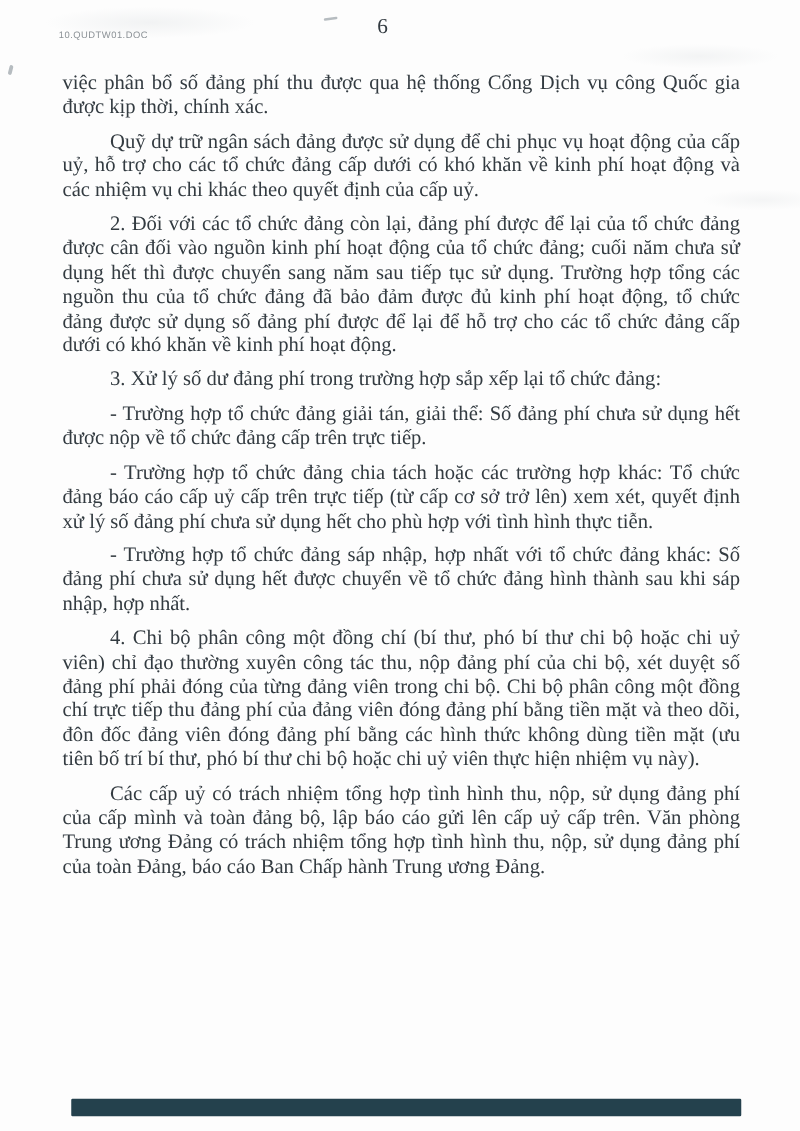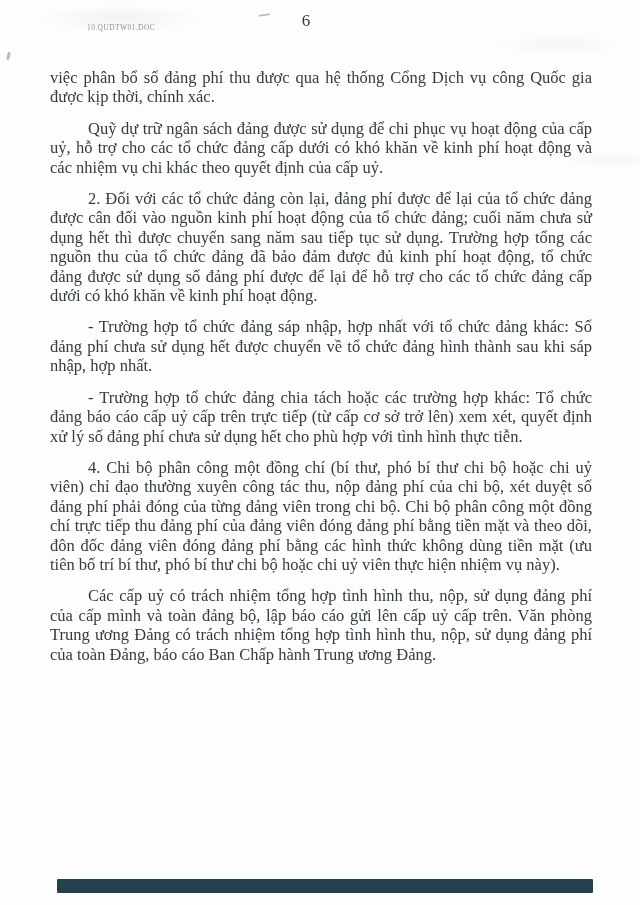--- a/index.html
+++ b/index.html
@@ -20,42 +20,42 @@
     position:relative;
     width:640px;height:905px;
     background:
       radial-gradient(ellipse 120px 18px at 120px 18px, rgba(188,195,199,.18), rgba(188,195,199,0) 70%),
       radial-gradient(ellipse 90px 14px at 560px 45px, rgba(188,195,199,.16), rgba(188,195,199,0) 70%),
       radial-gradient(ellipse 70px 12px at 610px 160px, rgba(188,195,199,.14), rgba(188,195,199,0) 70%),
       var(--background);
   }
   .doc-filename{
     position:absolute;left:47px;top:23px;
-    font-family:Liberation Serif, serif;
-    font-size:7.5px;letter-spacing:.4px;color:var(--muted);margin-left:40px;
+    font-family:Liberation Sans, sans-serif;
+    font-size:7.5px;letter-spacing:.4px;color:var(--muted);
   }
   .page-number{
     position:absolute;left:0;right:28px;top:11px;
     text-align:center;font-size:17px;color:var(--text);
   }
   .speck-corner{
     position:absolute;left:7px;top:52px;width:3px;height:8px;
     border-radius:2px;background:var(--speck);transform:rotate(14deg);
   }
   .speck-tilde{
     position:absolute;left:259px;top:14px;width:11px;height:2px;
     border-radius:1px;background:var(--speck);transform:rotate(-8deg);
   }
   .content{
     position:absolute;left:50px;top:56px;width:542px;
     font-size:16.5px;line-height:19.4px;
     text-align:justify;
     color:var(--text);
   }
-  .content p{margin:12px 0 8px 0;text-indent:38px;}
+  .content p{margin:0 0 8px 0;text-indent:38px;}
   .content p.no-indent{text-indent:0;}
   .content p.heading{font-weight:bold;margin-bottom:9px;}
   .scan-bar{
     position:absolute;left:57px;top:879px;width:536px;height:14px;
     background:var(--bar);border-radius:1px;
   }
 </style>
 </head>
 <body>
 
@@ -70,25 +70,27 @@
 
   <div class="content">
     <p class="no-indent">việc phân bổ số đảng phí thu được qua hệ thống Cổng Dịch vụ công Quốc gia được kịp thời, chính xác.</p>
 
 
 
     <p>Quỹ dự trữ ngân sách đảng được sử dụng để chi phục vụ hoạt động của cấp uỷ, hỗ trợ cho các tổ chức đảng cấp dưới có khó khăn về kinh phí hoạt động và các nhiệm vụ chi khác theo quyết định của cấp uỷ.</p>
 
     <p>2. Đối với các tổ chức đảng còn lại, đảng phí được để lại của tổ chức đảng được cân đối vào nguồn kinh phí hoạt động của tổ chức đảng; cuối năm chưa sử dụng hết thì được chuyển sang năm sau tiếp tục sử dụng. Trường hợp tổng các nguồn thu của tổ chức đảng đã bảo đảm được đủ kinh phí hoạt động, tổ chức đảng được sử dụng số đảng phí được để lại để hỗ trợ cho các tổ chức đảng cấp dưới có khó khăn về kinh phí hoạt động.</p>
 
+    <p>3. Xử lý số dư đảng phí trong trường hợp sắp xếp lại tổ chức đảng:</p>
 
+    <p>- Trường hợp tổ chức đảng giải tán, giải thể: Số đảng phí chưa sử dụng hết được nộp về tổ chức đảng cấp trên trực tiếp.</p>
+
+    <p>- Trường hợp tổ chức đảng chia tách hoặc các trường hợp khác: Tổ chức đảng báo cáo cấp uỷ cấp trên trực tiếp (từ cấp cơ sở trở lên) xem xét, quyết định xử lý số đảng phí chưa sử dụng hết cho phù hợp với tình hình thực tiễn.</p>
 
     <p>- Trường hợp tổ chức đảng sáp nhập, hợp nhất với tổ chức đảng khác: Số đảng phí chưa sử dụng hết được chuyển về tổ chức đảng hình thành sau khi sáp nhập, hợp nhất.</p>
-
-    <p>- Trường hợp tổ chức đảng chia tách hoặc các trường hợp khác: Tổ chức đảng báo cáo cấp uỷ cấp trên trực tiếp (từ cấp cơ sở trở lên) xem xét, quyết định xử lý số đảng phí chưa sử dụng hết cho phù hợp với tình hình thực tiễn.</p>
 
     <p>4. Chi bộ phân công một đồng chí (bí thư, phó bí thư chi bộ hoặc chi uỷ viên) chỉ đạo thường xuyên công tác thu, nộp đảng phí của chi bộ, xét duyệt số đảng phí phải đóng của từng đảng viên trong chi bộ. Chi bộ phân công một đồng chí trực tiếp thu đảng phí của đảng viên đóng đảng phí bằng tiền mặt và theo dõi, đôn đốc đảng viên đóng đảng phí bằng các hình thức không dùng tiền mặt (ưu tiên bố trí bí thư, phó bí thư chi bộ hoặc chi uỷ viên thực hiện nhiệm vụ này).</p>
 
     <p>Các cấp uỷ có trách nhiệm tổng hợp tình hình thu, nộp, sử dụng đảng phí của cấp mình và toàn đảng bộ, lập báo cáo gửi lên cấp uỷ cấp trên. Văn phòng Trung ương Đảng có trách nhiệm tổng hợp tình hình thu, nộp, sử dụng đảng phí của toàn Đảng, báo cáo Ban Chấp hành Trung ương Đảng.</p>
   </div>
 
   <div class="scan-bar"></div>
 
 </div>
 

